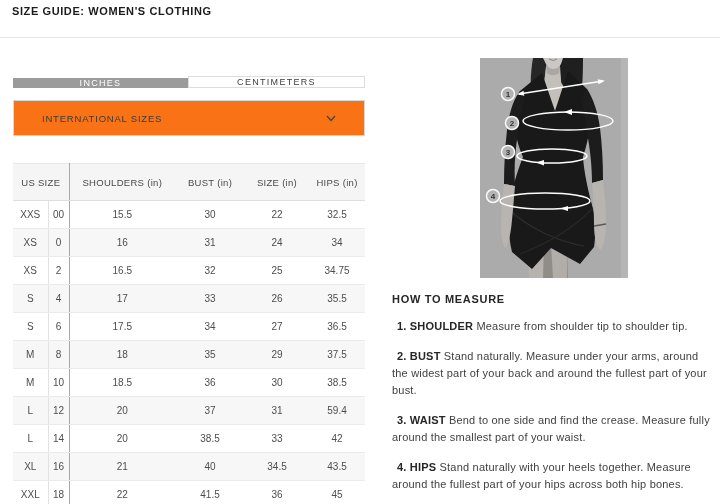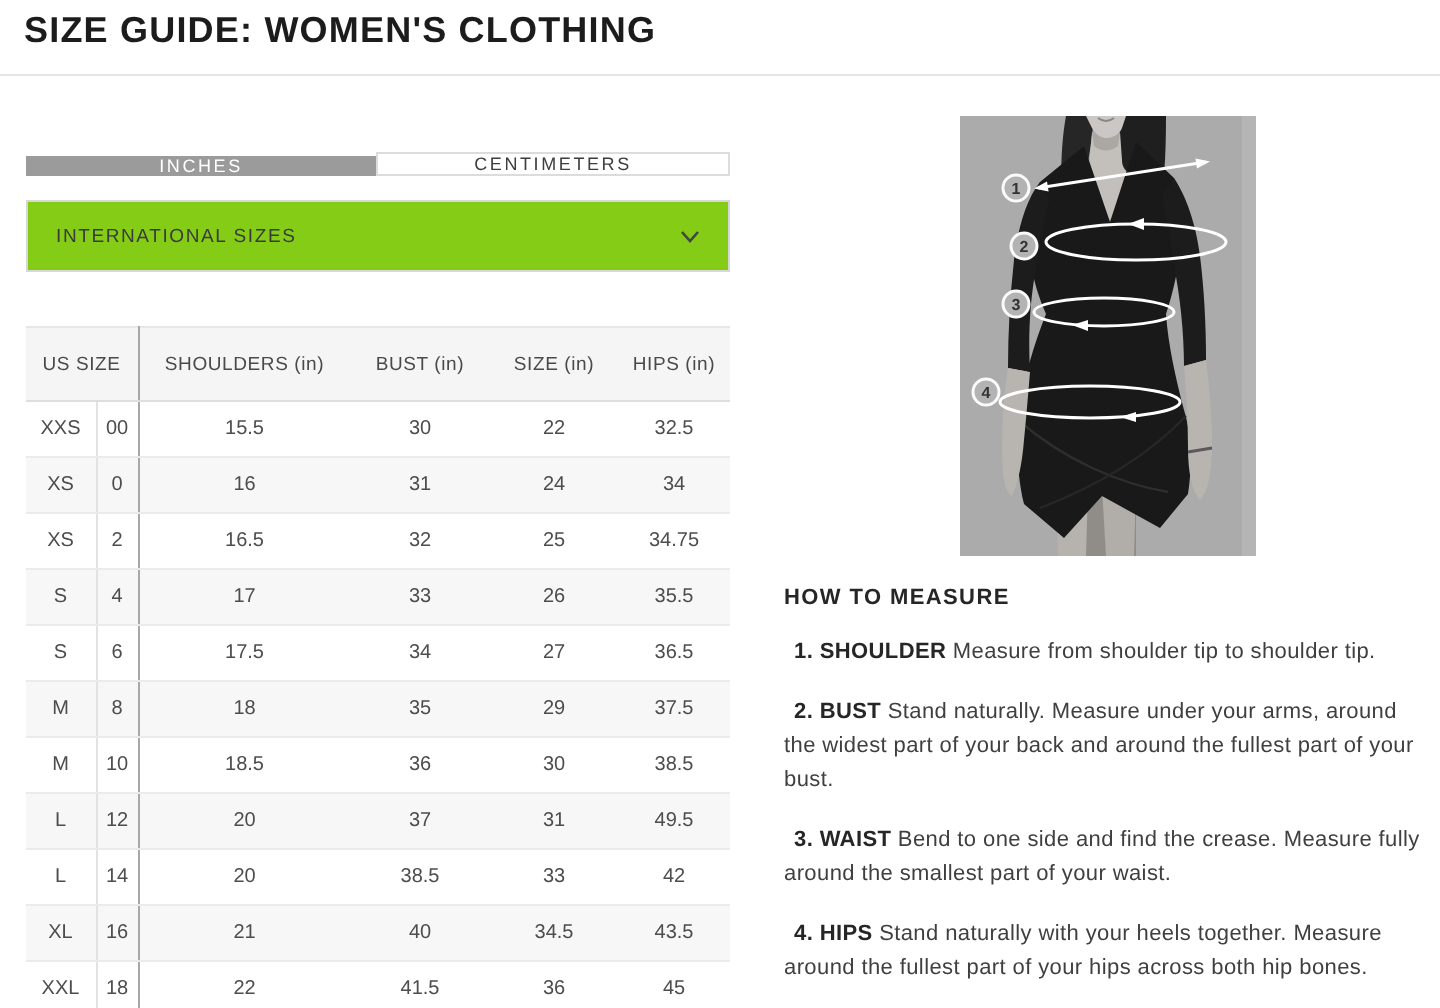--- a/index.html
+++ b/index.html
@@ -3,39 +3,39 @@
 <meta charset="utf-8">
 <style>
   html,body{margin:0;padding:0;}
   body{
     width:720px;height:504px;background:#ffffff;position:relative;overflow:hidden;
     font-family:"Liberation Sans", sans-serif;
     -webkit-font-smoothing:antialiased;
   }
   .page-title{
     position:absolute;left:12px;top:5px;margin:0;
-    font-size:18px;font-weight:bold;letter-spacing:0.6px;color:#1c1c1c;
+    font-size:11px;font-weight:bold;letter-spacing:0.6px;color:#1c1c1c;
   }
   .header-divider{
     position:absolute;left:0;top:37px;width:720px;height:0;
     border-top:1px solid #e6e6e6;
   }
   .left-col{position:absolute;left:13px;top:58px;width:352px;}
   .tabs{display:flex;height:30px;align-items:flex-end;}
   .tab{
     flex:1;display:flex;align-items:center;justify-content:center;
     font-size:9px;letter-spacing:1.3px;cursor:pointer;box-sizing:border-box;
   }
   .tab-active{background:#9b9b9b;color:#ffffff;}
   .tab-inactive{background:#ffffff;color:#3d3d3d;border:1px solid #dcdcdc;}
   .dropdown{
     margin-top:12px;height:36px;box-sizing:border-box;
-    border:1px solid #d7d7d7;background:#84cc16;
+    border:1px solid #d7d7d7;background:#f97316;
     display:flex;align-items:center;justify-content:space-between;
-    padding:0 14px;cursor:pointer;
+    padding:0 28px;cursor:pointer;
   }
   .dropdown-value{font-size:9.5px;letter-spacing:0.8px;color:#3a3a3a;}
   .chevron{width:10px;height:7px;display:block;}
   table.size-table{
     margin-top:27px;width:352px;border-collapse:collapse;table-layout:fixed;
   }
   .size-table th{
     height:34px;background:#f5f5f5;font-weight:normal;
     font-size:9.5px;letter-spacing:0.3px;color:#4a4a4a;text-align:center;
     border-top:1px solid #e7e7e7;border-bottom:1px solid #dedede;
@@ -152,21 +152,21 @@
           <td>36</td>
           <td>30</td>
           <td>38.5</td>
         </tr>
         <tr class="striped">
           <td class="c-label">L</td>
           <td class="c-num">12</td>
           <td>20</td>
           <td>37</td>
           <td>31</td>
-          <td>49.5</td>
+          <td>59.4</td>
         </tr>
         <tr>
           <td class="c-label">L</td>
           <td class="c-num">14</td>
           <td>20</td>
           <td>38.5</td>
           <td>33</td>
           <td>42</td>
         </tr>
         <tr class="striped">

